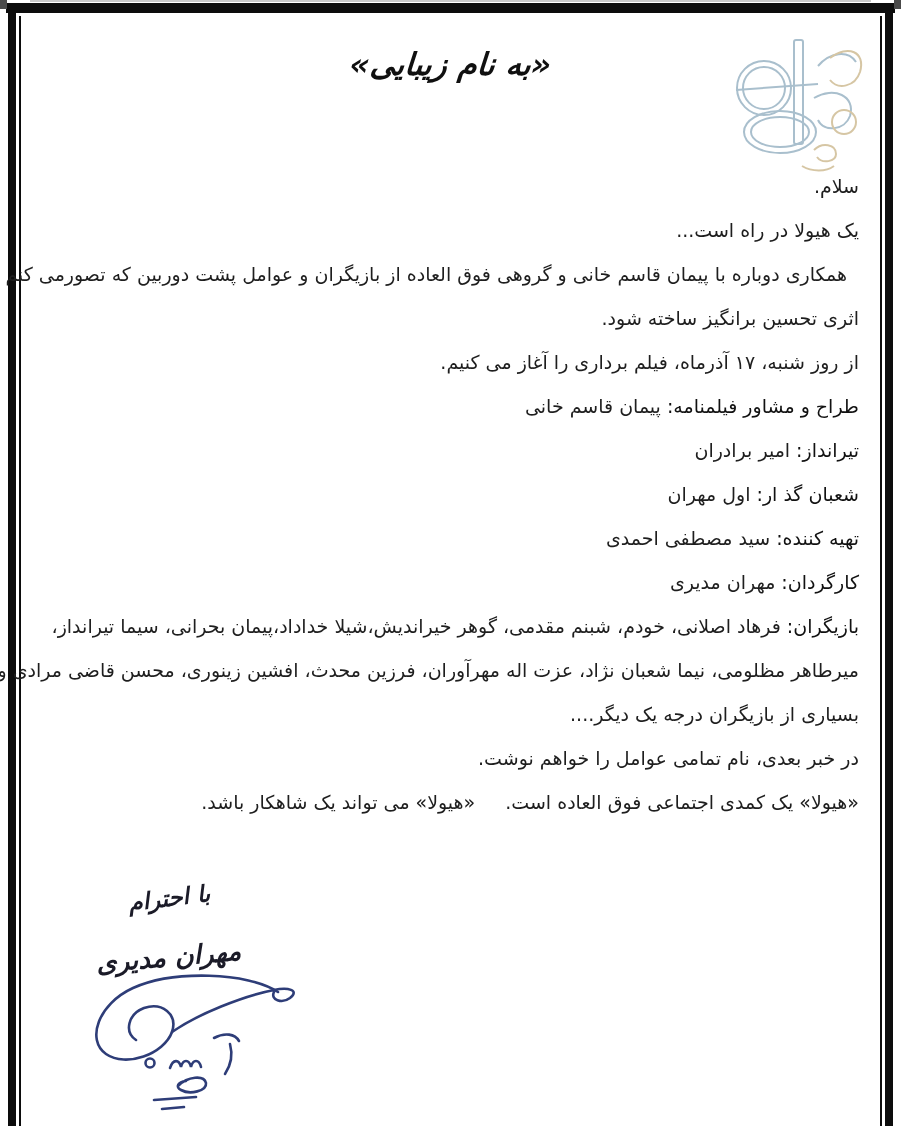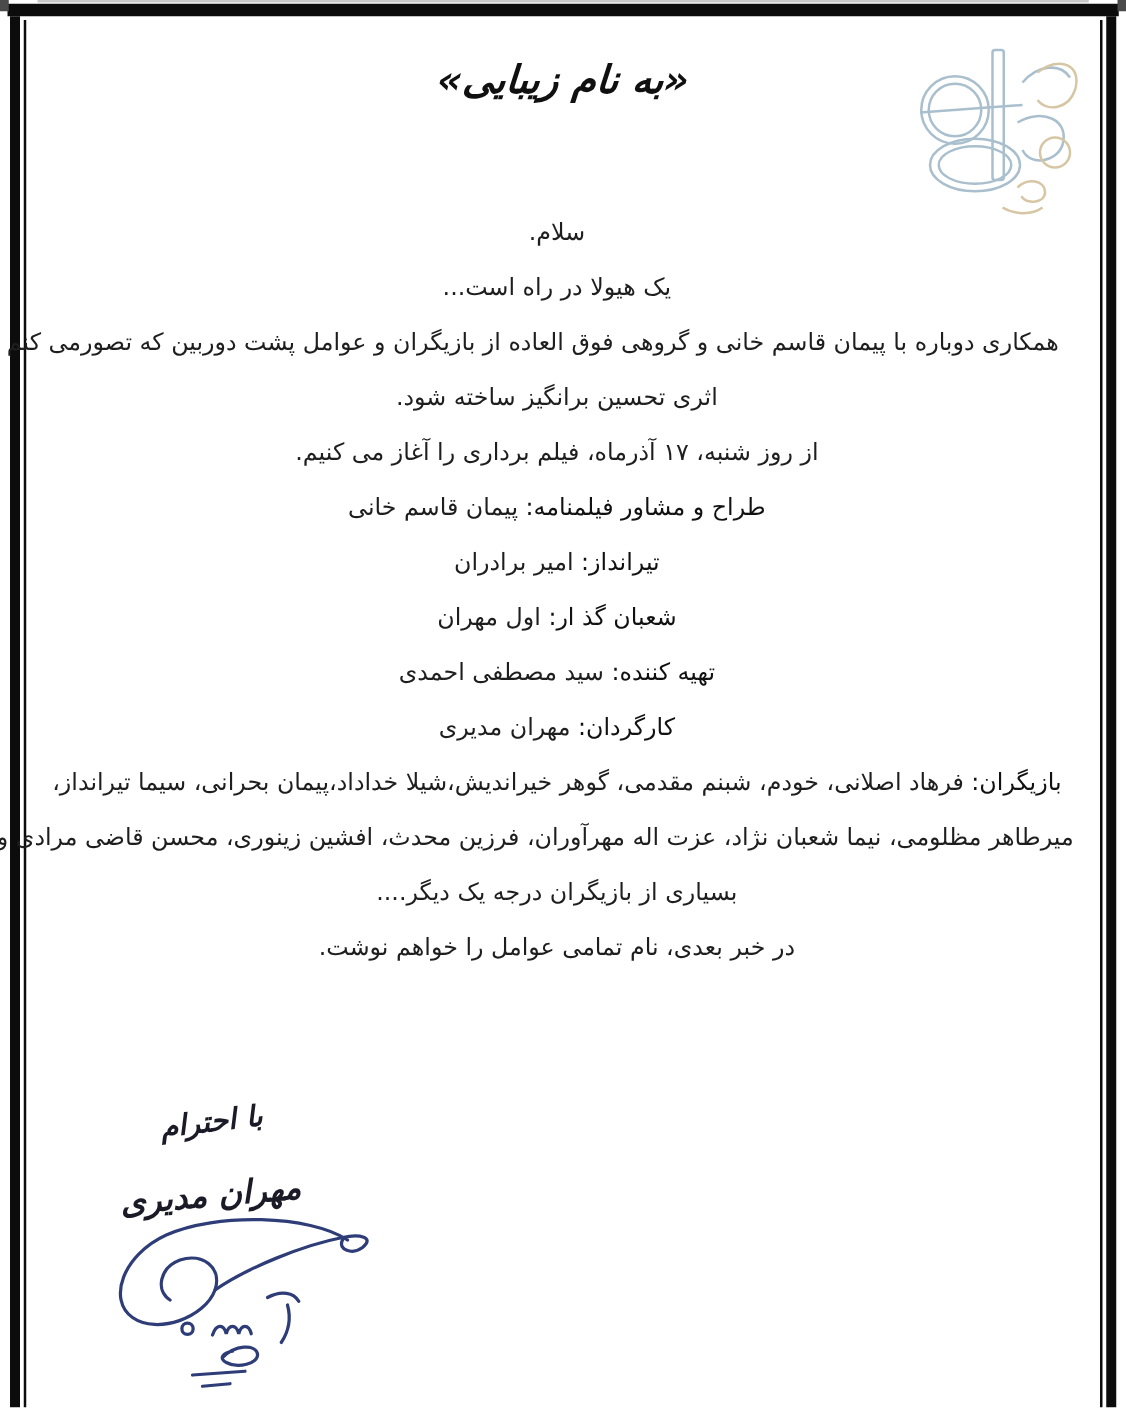--- a/index.html
+++ b/index.html
@@ -32,21 +32,21 @@
     font-style:italic;
     letter-spacing:1px;
     color:#101010;
     transform:skewX(-4deg);
   }
   .logo { position:absolute; top:26px; right:28px; width:155px; height:150px; }
 
   
   .letter {
     position:absolute; top:164px; left:32px; right:42px;
-    direction:rtl; text-align:center;
+    direction:rtl; text-align:right;
     font-size:19px; line-height:44px;
     color:#1e1e1e;
   }
   .line { height:44px; white-space:nowrap; }
   .indent { padding-right:12px; }
   .lbl { font-weight:normal; margin-left:6px; color:#111; }
   .gap-left { margin-left:30px; }
 
   
   .handwrite {
@@ -116,20 +116,23 @@
     <span class="lbl">کارگردان:</span><span>مهران مدیری</span>
   </div>
 
   <div class="line">
     <span class="lbl">بازیگران:</span><span>فرهاد اصلانی، خودم، شبنم مقدمی، گوهر خیراندیش،شیلا خداداد،پیمان بحرانی، سیما تیرانداز،</span>
   </div>
   <div class="line">میرطاهر مظلومی، نیما شعبان نژاد، عزت اله مهرآوران، فرزین محدث، افشین زینوری، محسن قاضی مرادی و</div>
   <div class="line">بسیاری از بازیگران درجه یک دیگر....</div>
 
   <div class="line">در خبر بعدی، نام تمامی عوامل را خواهم نوشت.</div>
+  <div class="line">
+    <span class="gap-left">«هیولا» یک کمدی اجتماعی فوق العاده است.</span><span>«هیولا» می تواند یک شاهکار باشد.</span>
+  </div>
 </div>
 
 <div class="handwrite hw-respect">با احترام</div>
 <div class="handwrite hw-name">مهران مدیری</div>
 
 <svg class="sig-svg" viewBox="0 0 235 150">
   <g fill="none" stroke="#2e3d78" stroke-width="2.6" stroke-linecap="round">
     <path d="M200,30 C170,10 95,8 55,26 C20,42 8,78 28,92 C48,106 86,92 94,70 C100,52 84,40 66,46 C50,52 46,70 58,78"></path>
     <path d="M94,70 C120,52 165,34 196,28 C210,25 222,28 212,36 C204,42 192,38 196,30"></path>
     <circle cx="72" cy="101" r="4.5"></circle>

